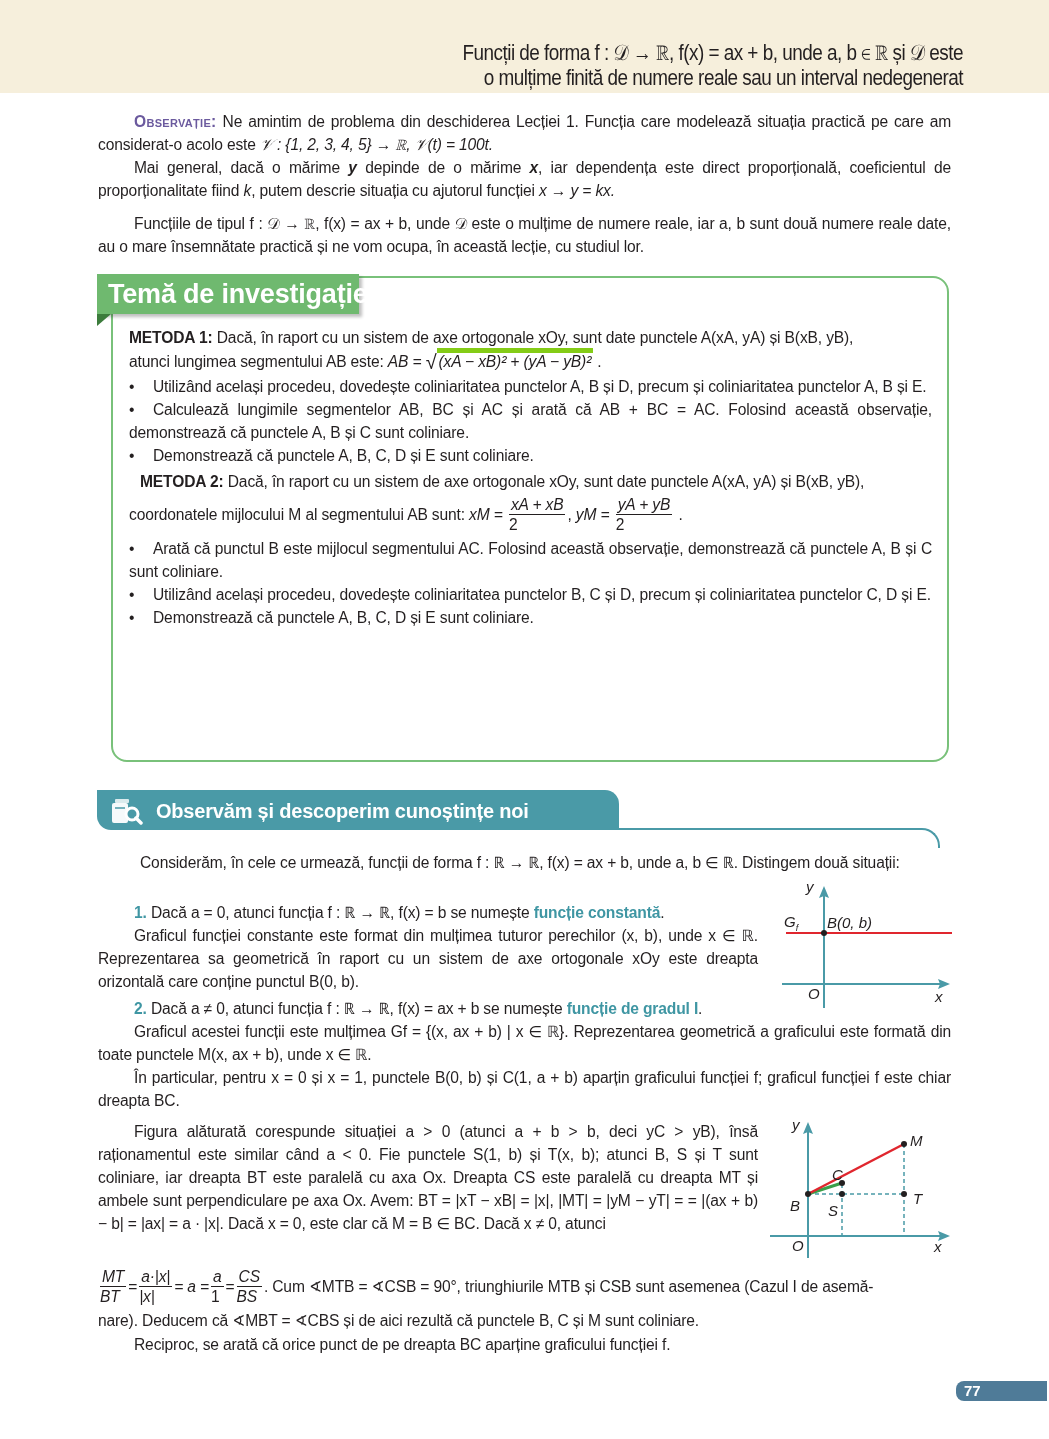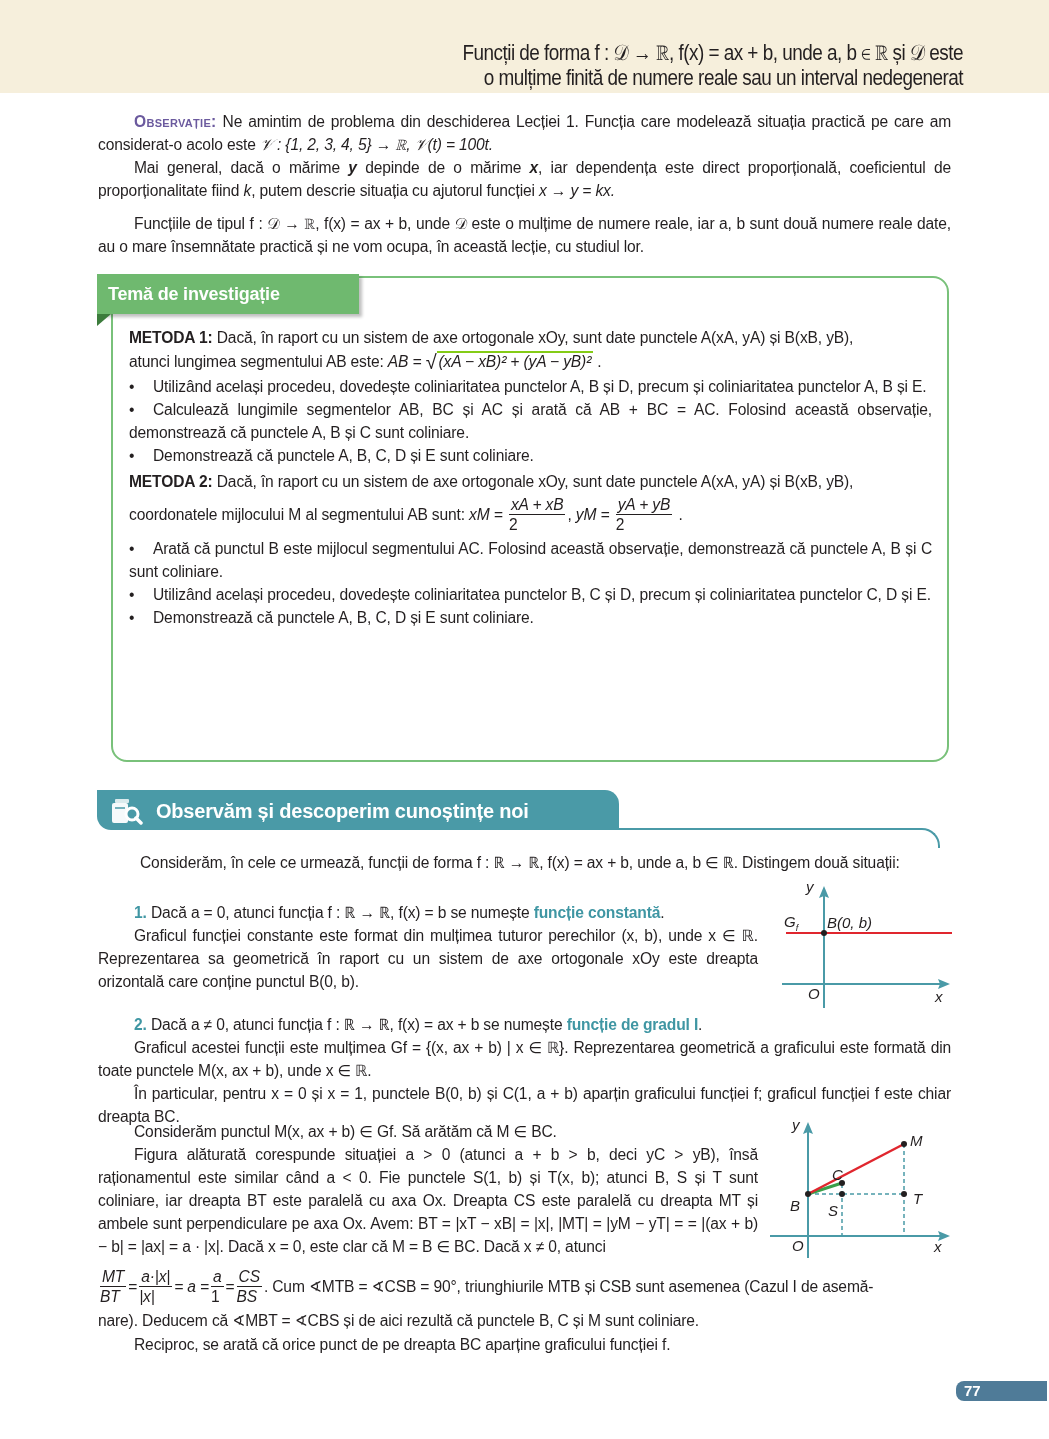--- a/index.html
+++ b/index.html
@@ -36,32 +36,32 @@
   }
   .inv-badge {
     position: absolute; left: 97px; top: 274px; width: 262px; height: 40px; background: #6fb96f;
     box-shadow: 3px 3px 3px rgba(0,0,0,0.25);
   }
   .inv-badge-fold {
     position: absolute; left: 97px; top: 314px; width: 0; height: 0;
     border-left: 14px solid #3c7c3c; border-bottom: 12px solid transparent;
   }
   .inv-badge-text {
-    position: absolute; left: 108px; top: 279px; color: #ffffff; font-size: 18px; font-weight: bold; line-height: 30px;
+    position: absolute; left: 108px; top: 279px; color: #ffffff; font-size: 27px; font-weight: bold; line-height: 30px;
     letter-spacing: -0.2px;
   }
   .bullet { display: inline-block; width: 24px; text-indent: 0; }
 
   .frac { display: inline-block; vertical-align: middle; font-style: italic; margin: 0 2px; text-indent: 0; }
   .frac .num { display: block; border-bottom: 1px solid #231f20; padding: 0 2px; line-height: 18px; }
   .frac .den { display: block; line-height: 20px; font-style: normal; }
   .frac .den.it { font-style: italic; }
   .sqrt { display: inline-block; position: relative; text-indent: 0; }
   .sqrt .rad { font-size: 20px; vertical-align: -2px; }
-  .sqrt .under { border-top: 2px solid #84cc16; padding: 0 2px; font-style: italic; }
+  .sqrt .under { border-top: 5px solid #84cc16; padding: 0 2px; font-style: italic; }
 
   
   .obs-band {
     position: absolute; left: 97px; top: 790px; width: 522px; height: 40px; background: #4a9aa7;
     border-radius: 0 14px 0 14px;
   }
   .obs-line {
     position: absolute; left: 610px; top: 828px; width: 330px; height: 20px;
     border-top: 2px solid #4a9aa7; border-right: 2px solid #4a9aa7; border-radius: 0 18px 0 0; box-sizing: border-box;
   }
@@ -104,21 +104,21 @@
   <p class="para" style="margin-top:2px;">
     <span class="b">METODA 1:</span><span> Dacă, în raport cu un sistem de axe ortogonale xOy, sunt date punctele A(xA, yA) și B(xB, yB),</span>
   </p>
   <p class="para" style="line-height:26px;">
     <span>atunci lungimea segmentului AB este: </span><span class="i">AB =</span>
     <span class="sqrt"><span class="rad">√</span><span class="under">(xA − xB)² + (yA − yB)²</span></span> .
   </p>
   <p class="para"><span class="bullet">•</span><span>Utilizând același procedeu, dovedește coliniaritatea punctelor A, B și D, precum și coliniaritatea punctelor A, B și E.</span></p>
   <p class="para"><span class="bullet">•</span><span>Calculează lungimile segmentelor AB, BC și AC și arată că AB + BC = AC. Folosind această observație, demonstrează că punctele A, B și C sunt coliniare.</span></p>
   <p class="para"><span class="bullet">•</span><span>Demonstrează că punctele A, B, C, D și E sunt coliniare.</span></p>
-  <p class="para" style="margin-top:3px;">
+  <p class="para" style="margin-top:3px;margin-left:11px;">
     <span class="b">METODA 2:</span><span> Dacă, în raport cu un sistem de axe ortogonale xOy, sunt date punctele A(xA, yA) și B(xB, yB),</span>
   </p>
   <p class="para" style="line-height:44px;">
     <span>coordonatele mijlocului M al segmentului AB sunt: </span><span class="i">xM =</span>
     <span class="frac"><span class="num">xA + xB</span><span class="den">2</span></span>,
     <span class="i">yM =</span>
     <span class="frac"><span class="num">yA + yB</span><span class="den">2</span></span> .
   </p>
   <p class="para"><span class="bullet">•</span><span>Arată că punctul B este mijlocul segmentului AC. Folosind această observație, demonstrează că punctele A, B și C sunt coliniare.</span></p>
   <p class="para"><span class="bullet">•</span><span>Utilizând același procedeu, dovedește coliniaritatea punctelor B, C și D, precum și coliniaritatea punctelor C, D și E.</span></p>
@@ -140,30 +140,29 @@
   <p class="para indent">Considerăm, în cele ce urmează, funcții de forma f : ℝ → ℝ, f(x) = ax + b, unde a, b ∈ ℝ. Distingem două situații:</p>
 </div>
 
 <div class="body-text" style="left:98px; top:901px; width:660px;">
   <p class="para indent">
     <span class="teal-bold">1.</span><span> Dacă a = 0, atunci funcția f : ℝ → ℝ, f(x) = b se numește </span><span class="teal-bold">funcție constantă</span>.
   </p>
   <p class="para indent">Graficul funcției constante este format din mulțimea tuturor perechilor (x, b), unde x ∈ ℝ. Reprezentarea sa geometrică în raport cu un sistem de axe ortogonale xOy este dreapta orizontală care conține punctul B(0, b).</p>
 </div>
 
-<div class="body-text" style="left:98px; top:997px; width:853px;margin-top:16px;">
+<div class="body-text" style="left:98px; top:997px; width:853px;">
   <p class="para indent">
     <span class="teal-bold">2.</span><span> Dacă a ≠ 0, atunci funcția f : ℝ → ℝ, f(x) = ax + b se numește </span><span class="teal-bold">funcție de gradul I</span>.
   </p>
   <p class="para indent">Graficul acestei funcții este mulțimea Gf = {(x, ax + b) | x ∈ ℝ}. Reprezentarea geometrică a graficului este formată din toate punctele M(x, ax + b), unde x ∈ ℝ.</p>
   <p class="para indent">În particular, pentru x = 0 și x = 1, punctele B(0, b) și C(1, a + b) aparțin graficului funcției f; graficul funcției f este chiar dreapta BC.</p>
 </div>
 
 <div class="body-text" style="left:98px; top:1120px; width:660px;">
-  <p class="para indent">Considerăm punctul M(x, ax + b) ∈ Gf. Să arătăm că M ∈ BC.</p>
   <p class="para indent">Figura alăturată corespunde situației a &gt; 0 (atunci a + b &gt; b, deci yC &gt; yB), însă raționamentul este similar când a &lt; 0. Fie punctele S(1, b) și T(x, b); atunci B, S și T sunt coliniare, iar dreapta BT este paralelă cu axa Ox. Dreapta CS este paralelă cu dreapta MT și ambele sunt perpendiculare pe axa Ox. Avem: BT = |xT − xB| = |x|, |MT| = |yM − yT| = = |(ax + b) − b| = |ax| = a · |x|. Dacă x = 0, este clar că M = B ∈ BC. Dacă x ≠ 0, atunci</p>
 </div>
 
 <div class="body-text" style="left:98px; top:1265px; width:860px; line-height:24px;">
   <p class="para" style="line-height:44px;">
     <span class="frac"><span class="num">MT</span><span class="den it">BT</span></span>=<span class="frac"><span class="num">a·|x|</span><span class="den it">|x|</span></span><span class="i">= a =</span><span class="frac"><span class="num">a</span><span class="den">1</span></span>=<span class="frac"><span class="num">CS</span><span class="den it">BS</span></span><span>. Cum ∢MTB = ∢CSB = 90°, triunghiurile MTB și CSB sunt asemenea (Cazul I de asemă-</span>
   </p>
   <p class="para">nare). Deducem că ∢MBT = ∢CBS și de aici rezultă că punctele B, C și M sunt coliniare.</p>
   <p class="para indent">Reciproc, se arată că orice punct de pe dreapta BC aparține graficului funcției f.</p>
 </div>

